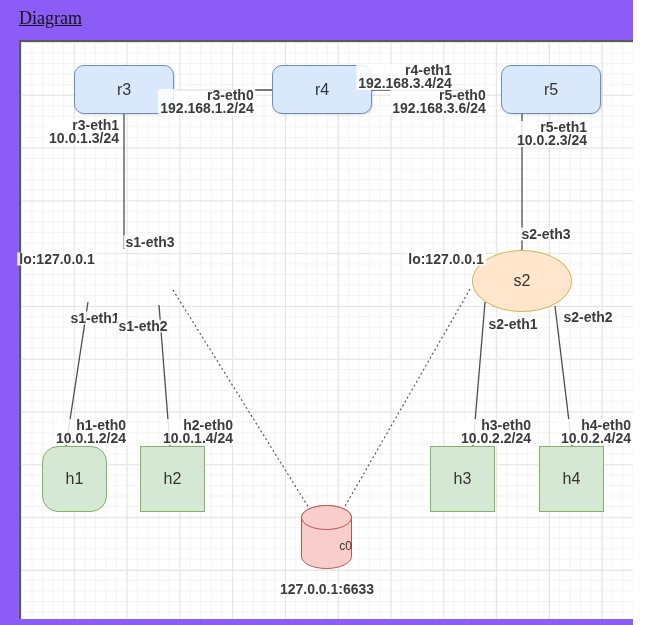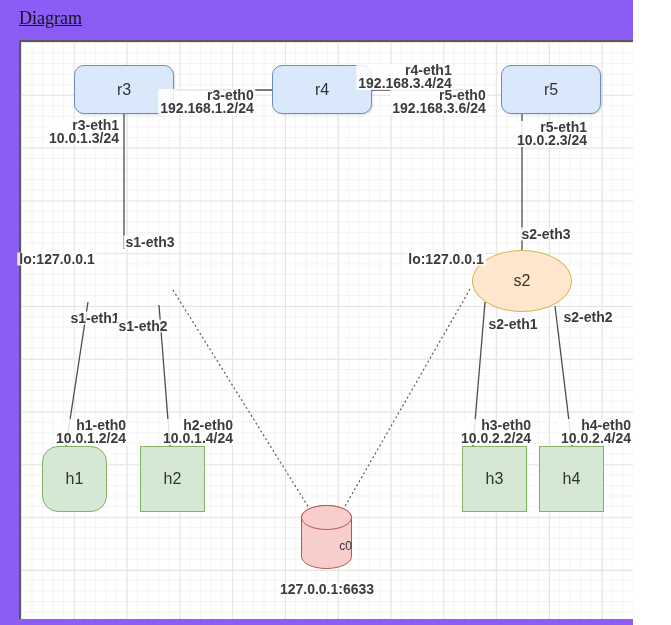--- a/index.html
+++ b/index.html
@@ -55,21 +55,21 @@
     </svg>
 
     <div class="node router" style="left:53px;top:23px;">r3</div>
     <div class="node router" style="left:251px;top:23px;">r4</div>
     <div class="node router" style="left:451px;top:23px;margin-left:29px;">r5</div>
 
     <div class="node switch" style="left:451px;top:208px;">s2</div>
 
     <div class="node host" style="left:21px;top:404px;border-radius:16px;">h1</div>
     <div class="node host" style="left:119px;top:404px;">h2</div>
-    <div class="node host" style="left:441px;top:404px;">h3</div>
+    <div class="node host" style="left:409px;top:404px;">h3</div>
     <div class="node host" style="left:518px;top:404px;">h4</div>
 
     <svg class="cyl" viewBox="0 0 51 64">
       <path d="M0.5 12.5 V51.5 A25 12 0 0 0 50.5 51.5 V12.5 A25 12 0 0 0 0.5 12.5 Z" fill="#f8cecc" stroke="#b85450" stroke-width="1"></path>
       <ellipse cx="25.5" cy="12.5" rx="25" ry="12" fill="#f8cecc" stroke="#b85450" stroke-width="1"></ellipse>
     </svg>
     <div class="cyl-label">c0</div>
 
     <div class="plabel" style="left:186px;top:60px;">
       <span>r3-eth0</span>

